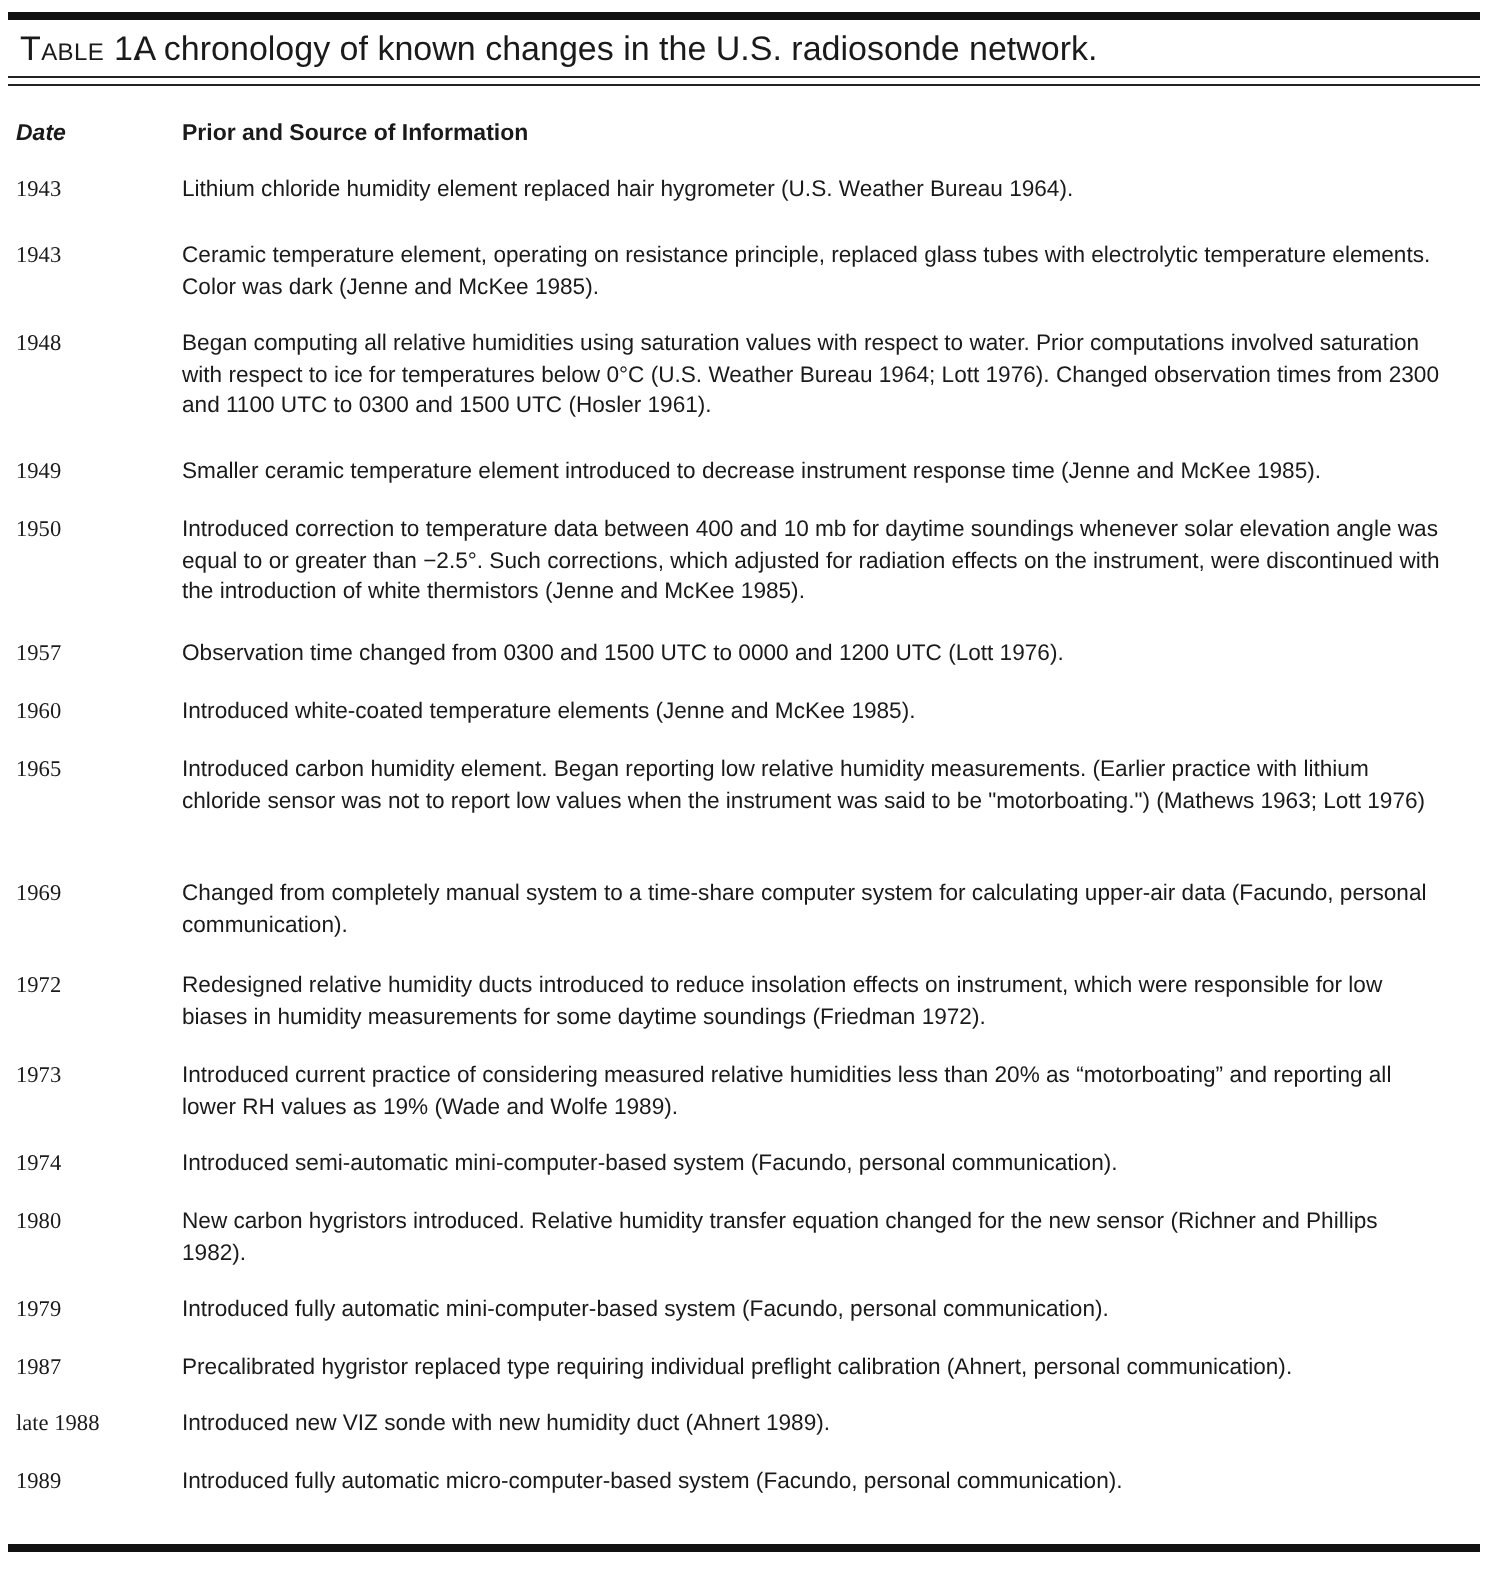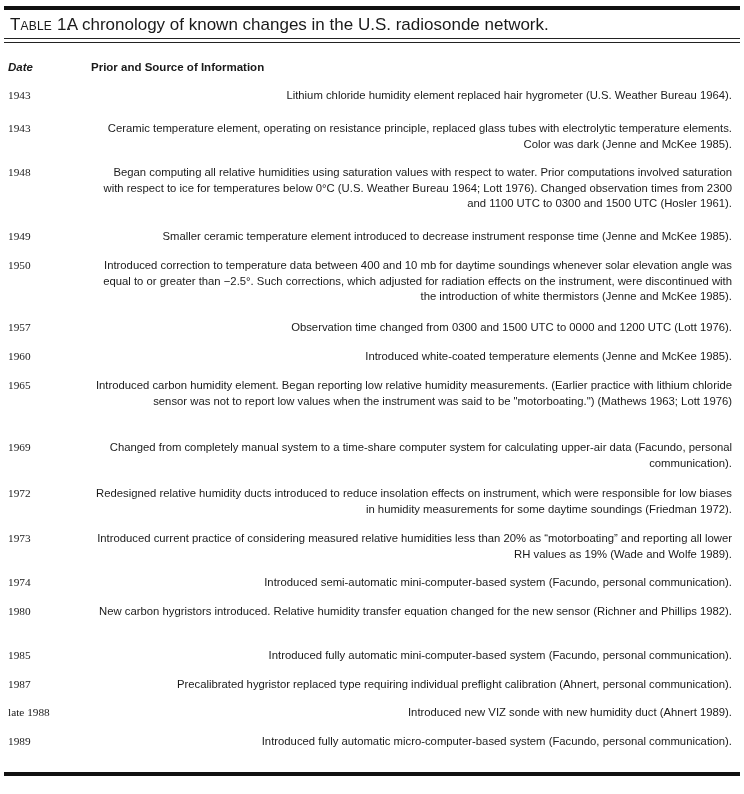--- a/index.html
+++ b/index.html
@@ -9,21 +9,21 @@
   }
   .rule-thick { position: absolute; left: 4px; right: 4px; height: 4px; background: #111; }
   .rule-thin { position: absolute; left: 4px; right: 4px; height: 1px; background: #222; }
   .caption { position: absolute; left: 10px; top: 15px; font-size: 17px; white-space: nowrap; }
   .caption .label { font-variant: small-caps; letter-spacing: 0.2px; display: inline-block; width: 53px; }
   .header { position: absolute; top: 61px; left: 8px; font-size: 11.5px; font-weight: bold; }
   .header .h-date { position: absolute; left: 0; width: 80px; font-style: italic; }
   .header .h-change { position: absolute; left: 83px; white-space: nowrap; }
   .row { position: absolute; left: 8px; right: 8px; font-size: 11.3px; line-height: 15.5px; }
   .row .date { position: absolute; left: 0; width: 80px; font-family: Liberation Serif, serif; }
-  .row .text { position: absolute; left: 83px; right: 4px; text-align: right; }
+  .row .text { position: absolute; left: 83px; right: 16px; }
 </style>
 </head>
 <body>
 
 <div class="rule-thick" style="top:6px;"></div>
 
 <div class="caption">
   <span class="label">Table 1.</span>
   <span>A chronology of known changes in the U.S. radiosonde network.</span>
 </div>
@@ -82,21 +82,21 @@
 </div>
 <div class="row" style="top:575px;">
   <span class="date">1974</span>
   <span class="text">Introduced semi-automatic mini-computer-based system (Facundo, personal communication).</span>
 </div>
 <div class="row" style="top:604px;">
   <span class="date">1980</span>
   <span class="text">New carbon hygristors introduced. Relative humidity transfer equation changed for the new sensor (Richner and Phillips 1982).</span>
 </div>
 <div class="row" style="top:648px;">
-  <span class="date">1985</span>
+  <span class="date">1979</span>
   <span class="text">Introduced fully automatic mini-computer-based system (Facundo, personal communication).</span>
 </div>
 <div class="row" style="top:677px;">
   <span class="date">1987</span>
   <span class="text">Precalibrated hygristor replaced type requiring individual preflight calibration (Ahnert, personal communication).</span>
 </div>
 <div class="row" style="top:705px;">
   <span class="date">late 1988</span>
   <span class="text">Introduced new VIZ sonde with new humidity duct (Ahnert 1989).</span>
 </div>

